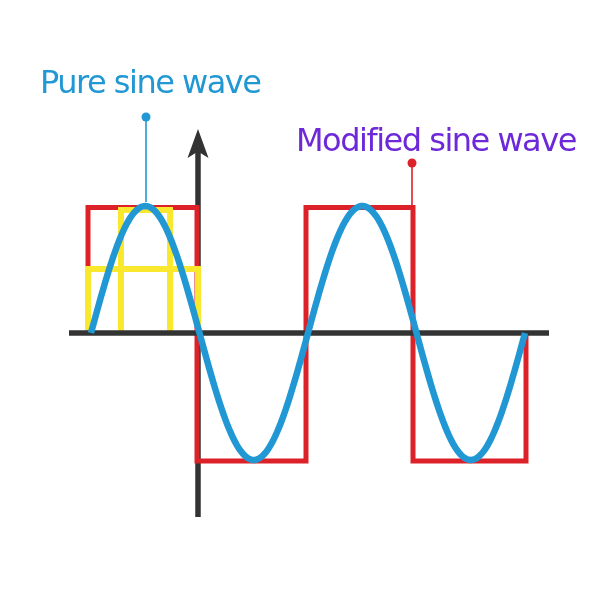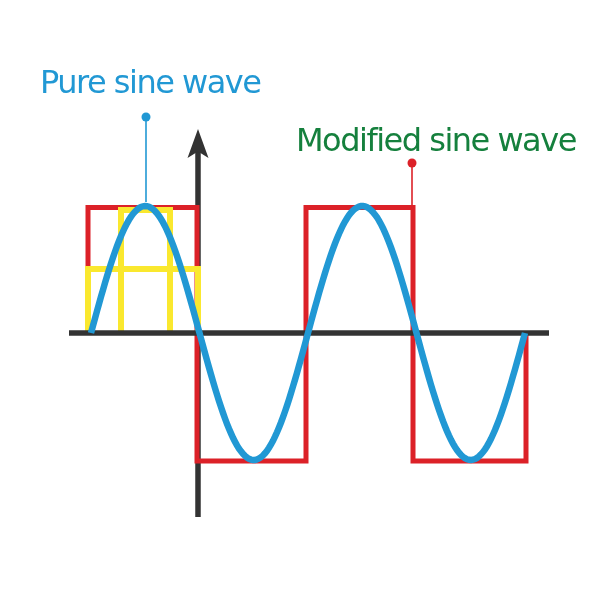--- a/index.html
+++ b/index.html
@@ -6,21 +6,21 @@
   .stage{
     position:relative;width:600px;height:600px;background:#ffffff;
     overflow:hidden;font-family:"DejaVu Sans","Liberation Sans",sans-serif;
   }
   .stage svg{position:absolute;left:0;top:0;}
   .wave-label{
     position:absolute;font-size:32px;font-weight:normal;letter-spacing:-1.5px;
     white-space:nowrap;line-height:1.15;
   }
   .label-sine{left:40px;top:64px;color:#2198d4;}
-  .label-square{left:296px;top:122px;color:#15803d;}
+  .label-square{left:296px;top:122px;color:#6d28d9;}
 </style>
 </head>
 <body>
 
 <div class="stage">
   <svg width="600" height="600" viewBox="0 0 600 600" xmlns="http://www.w3.org/2000/svg">
       <line x1="198" y1="140" x2="198" y2="517" stroke="#333333" stroke-width="5.5"></line>
       <path d="M88,333 L88,207.5 L197,207.5 L197,461 L306,461 L306,207.5 L413,207.5 L413,461 L526,461 L526,333" fill="none" stroke="#dc2128" stroke-width="5" stroke-linejoin="miter"></path>
       <path d="M121,335 L121,210 L170,210 L170,335" fill="none" stroke="#fae82e" stroke-width="6"></path>
       <path d="M88,335 L88,269 L198,269 L198,335" fill="none" stroke="#fae82e" stroke-width="6"></path>

